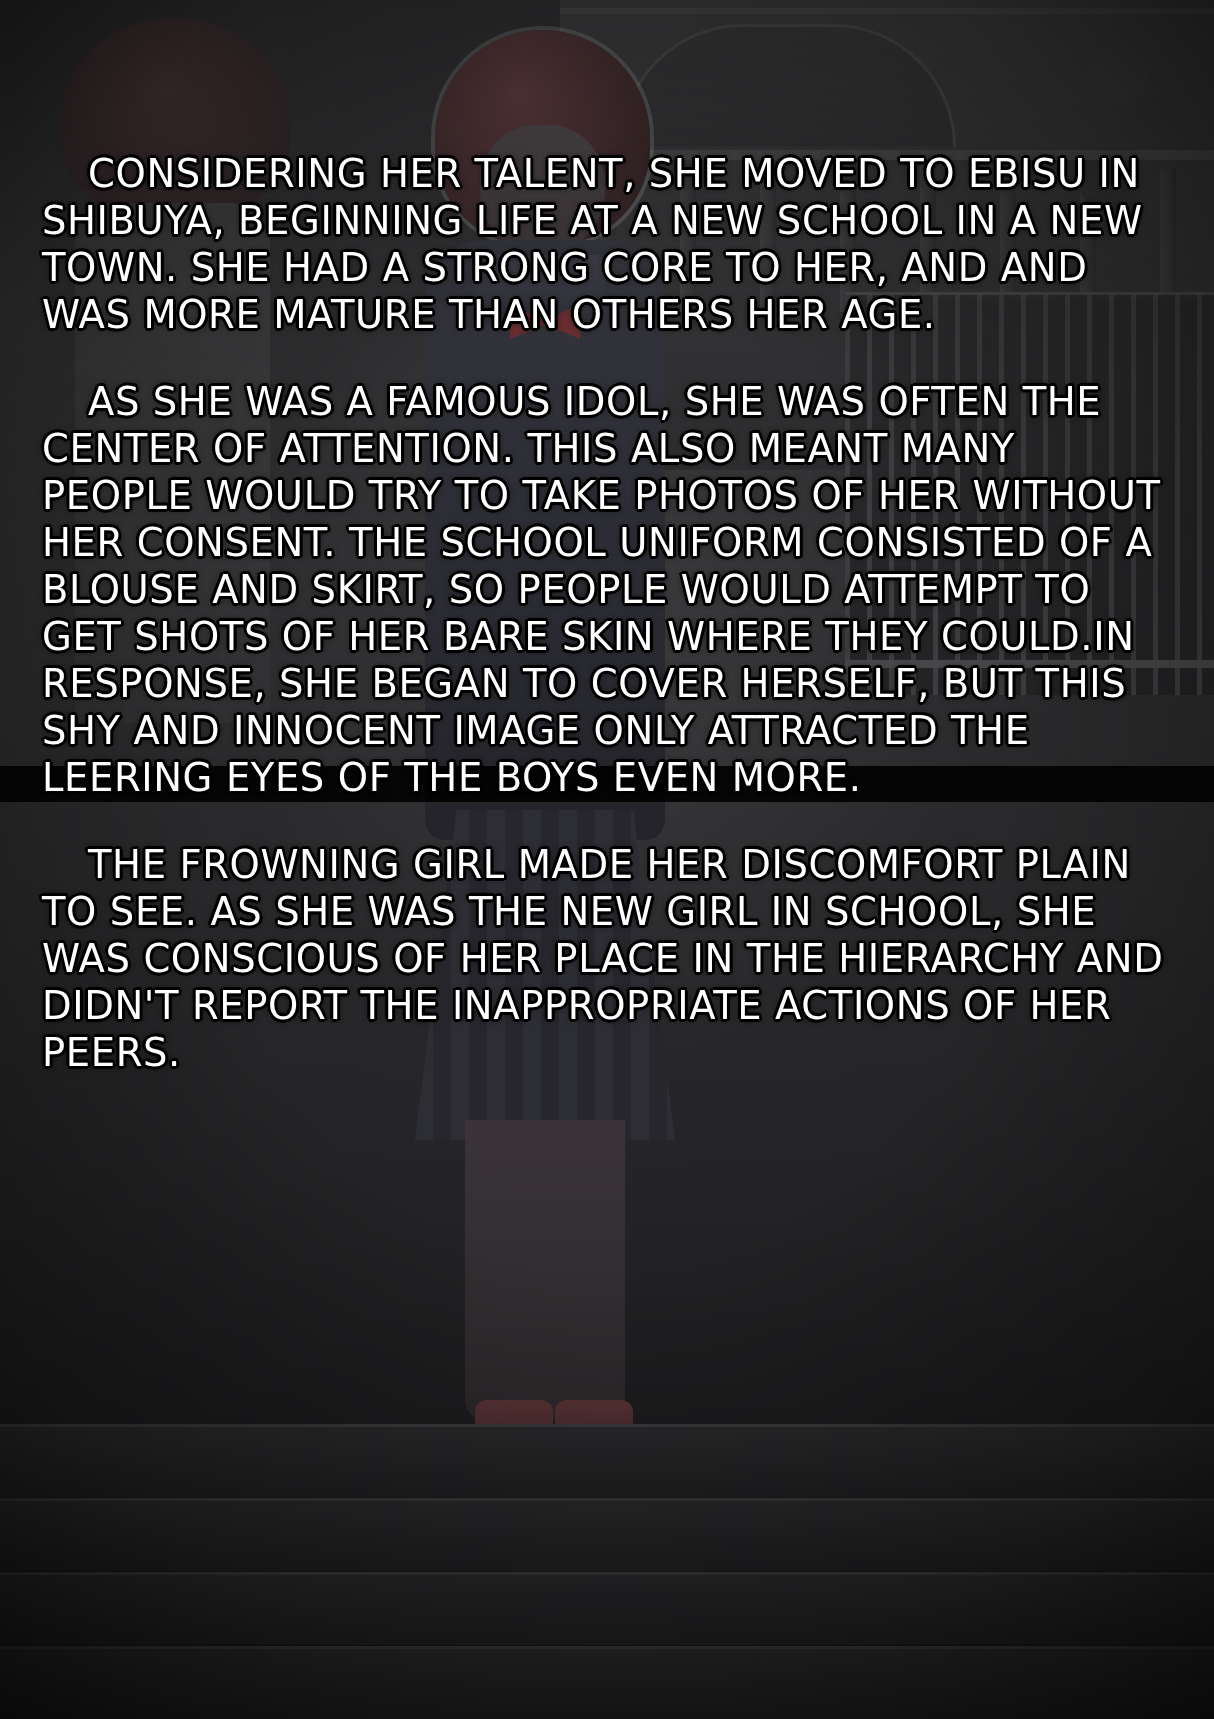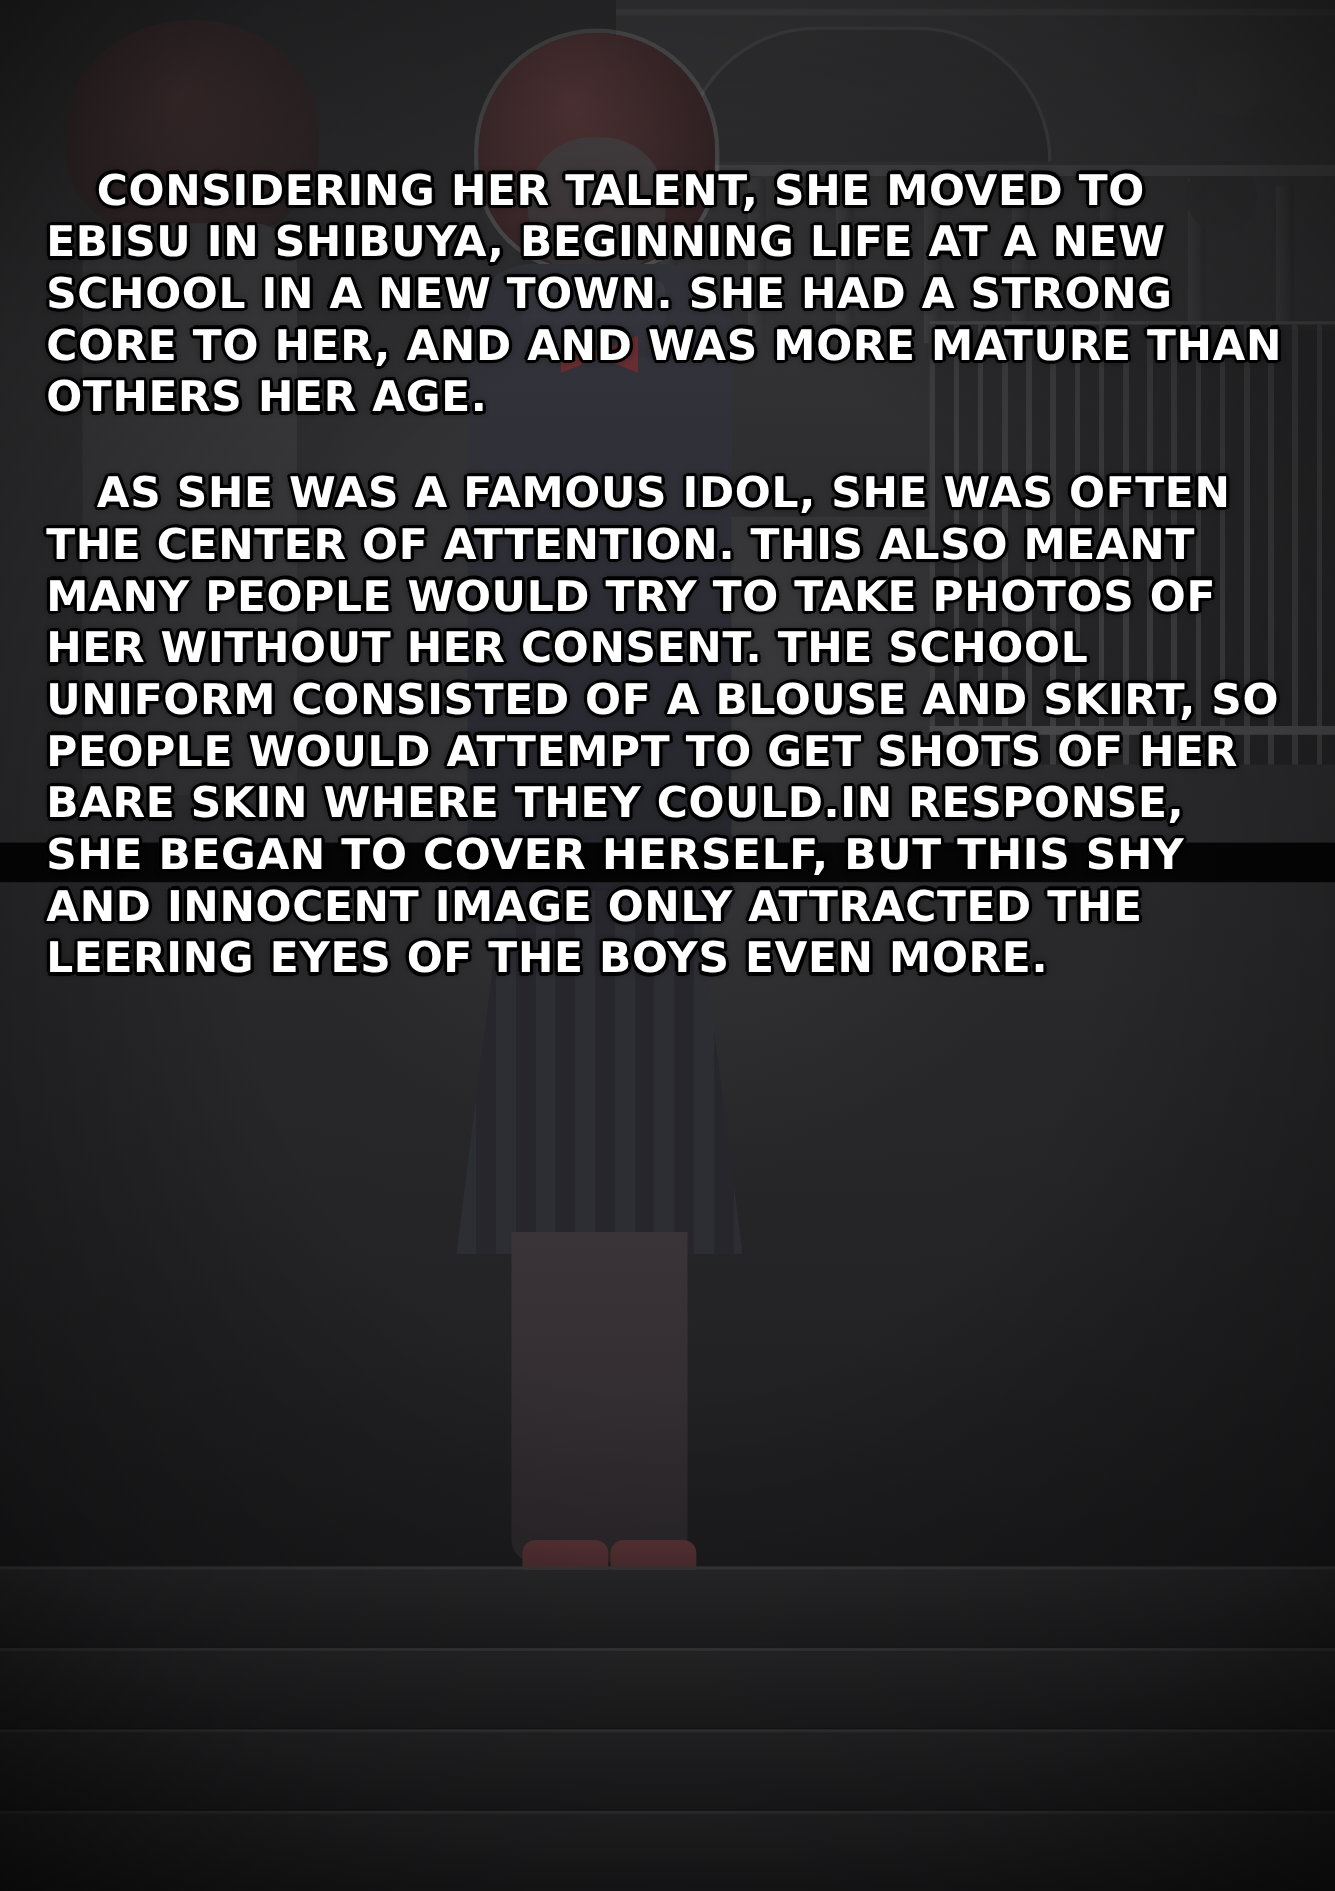--- a/index.html
+++ b/index.html
@@ -227,21 +227,21 @@
     height: 1719px;
     padding: 150px 46px 0 42px;
     box-sizing: border-box;
   }
   .para {
     color: #ffffff;
     font-family: "DejaVu Sans", sans-serif;
     font-size: 38.5px;
     line-height: 47px;
     letter-spacing: 0.6px;
-    font-weight: 700;
+    font-weight: 400;
     text-transform: uppercase;
     text-indent: 46px;
     margin: 0 0 40px 0;
     text-shadow:
       -2.6px 0 0 #000, 2.6px 0 0 #000, 0 -2.6px 0 #000, 0 2.6px 0 #000,
       -2px -2px 0 #000, 2px -2px 0 #000, -2px 2px 0 #000, 2px 2px 0 #000,
       -3px -1px 0 #000, 3px 1px 0 #000, 1px -3px 0 #000, -1px 3px 0 #000,
       0 0 7px rgba(0,0,0,0.95);
   }
 </style>
@@ -293,15 +293,16 @@
       <div class="step" style="bottom:222px"></div>
     </div>
 
     <div class="dark-band"></div>
     <div class="vignette"></div>
   </div>
 
   <div class="text-layer">
     <p class="para">Considering her talent, she moved to Ebisu in Shibuya, beginning life at a new school in a new town. She had a strong core to her, and and was more mature than others her age.</p>
     <p class="para">As she was a famous idol, she was often the center of attention. This also meant many people would try to take photos of her without her consent. The school uniform consisted of a blouse and skirt, so people would attempt to get shots of her bare skin where they could.In response, she began to cover herself, but this shy and innocent image only attracted the leering eyes of the boys even more.</p>
+    <p class="para">The frowning girl made her discomfort plain to see. As she was the new girl in school, she was conscious of her place in the hierarchy and didn't report the inappropriate actions of her peers.</p>
   </div>
 
 </div>
 
 </body></html>

